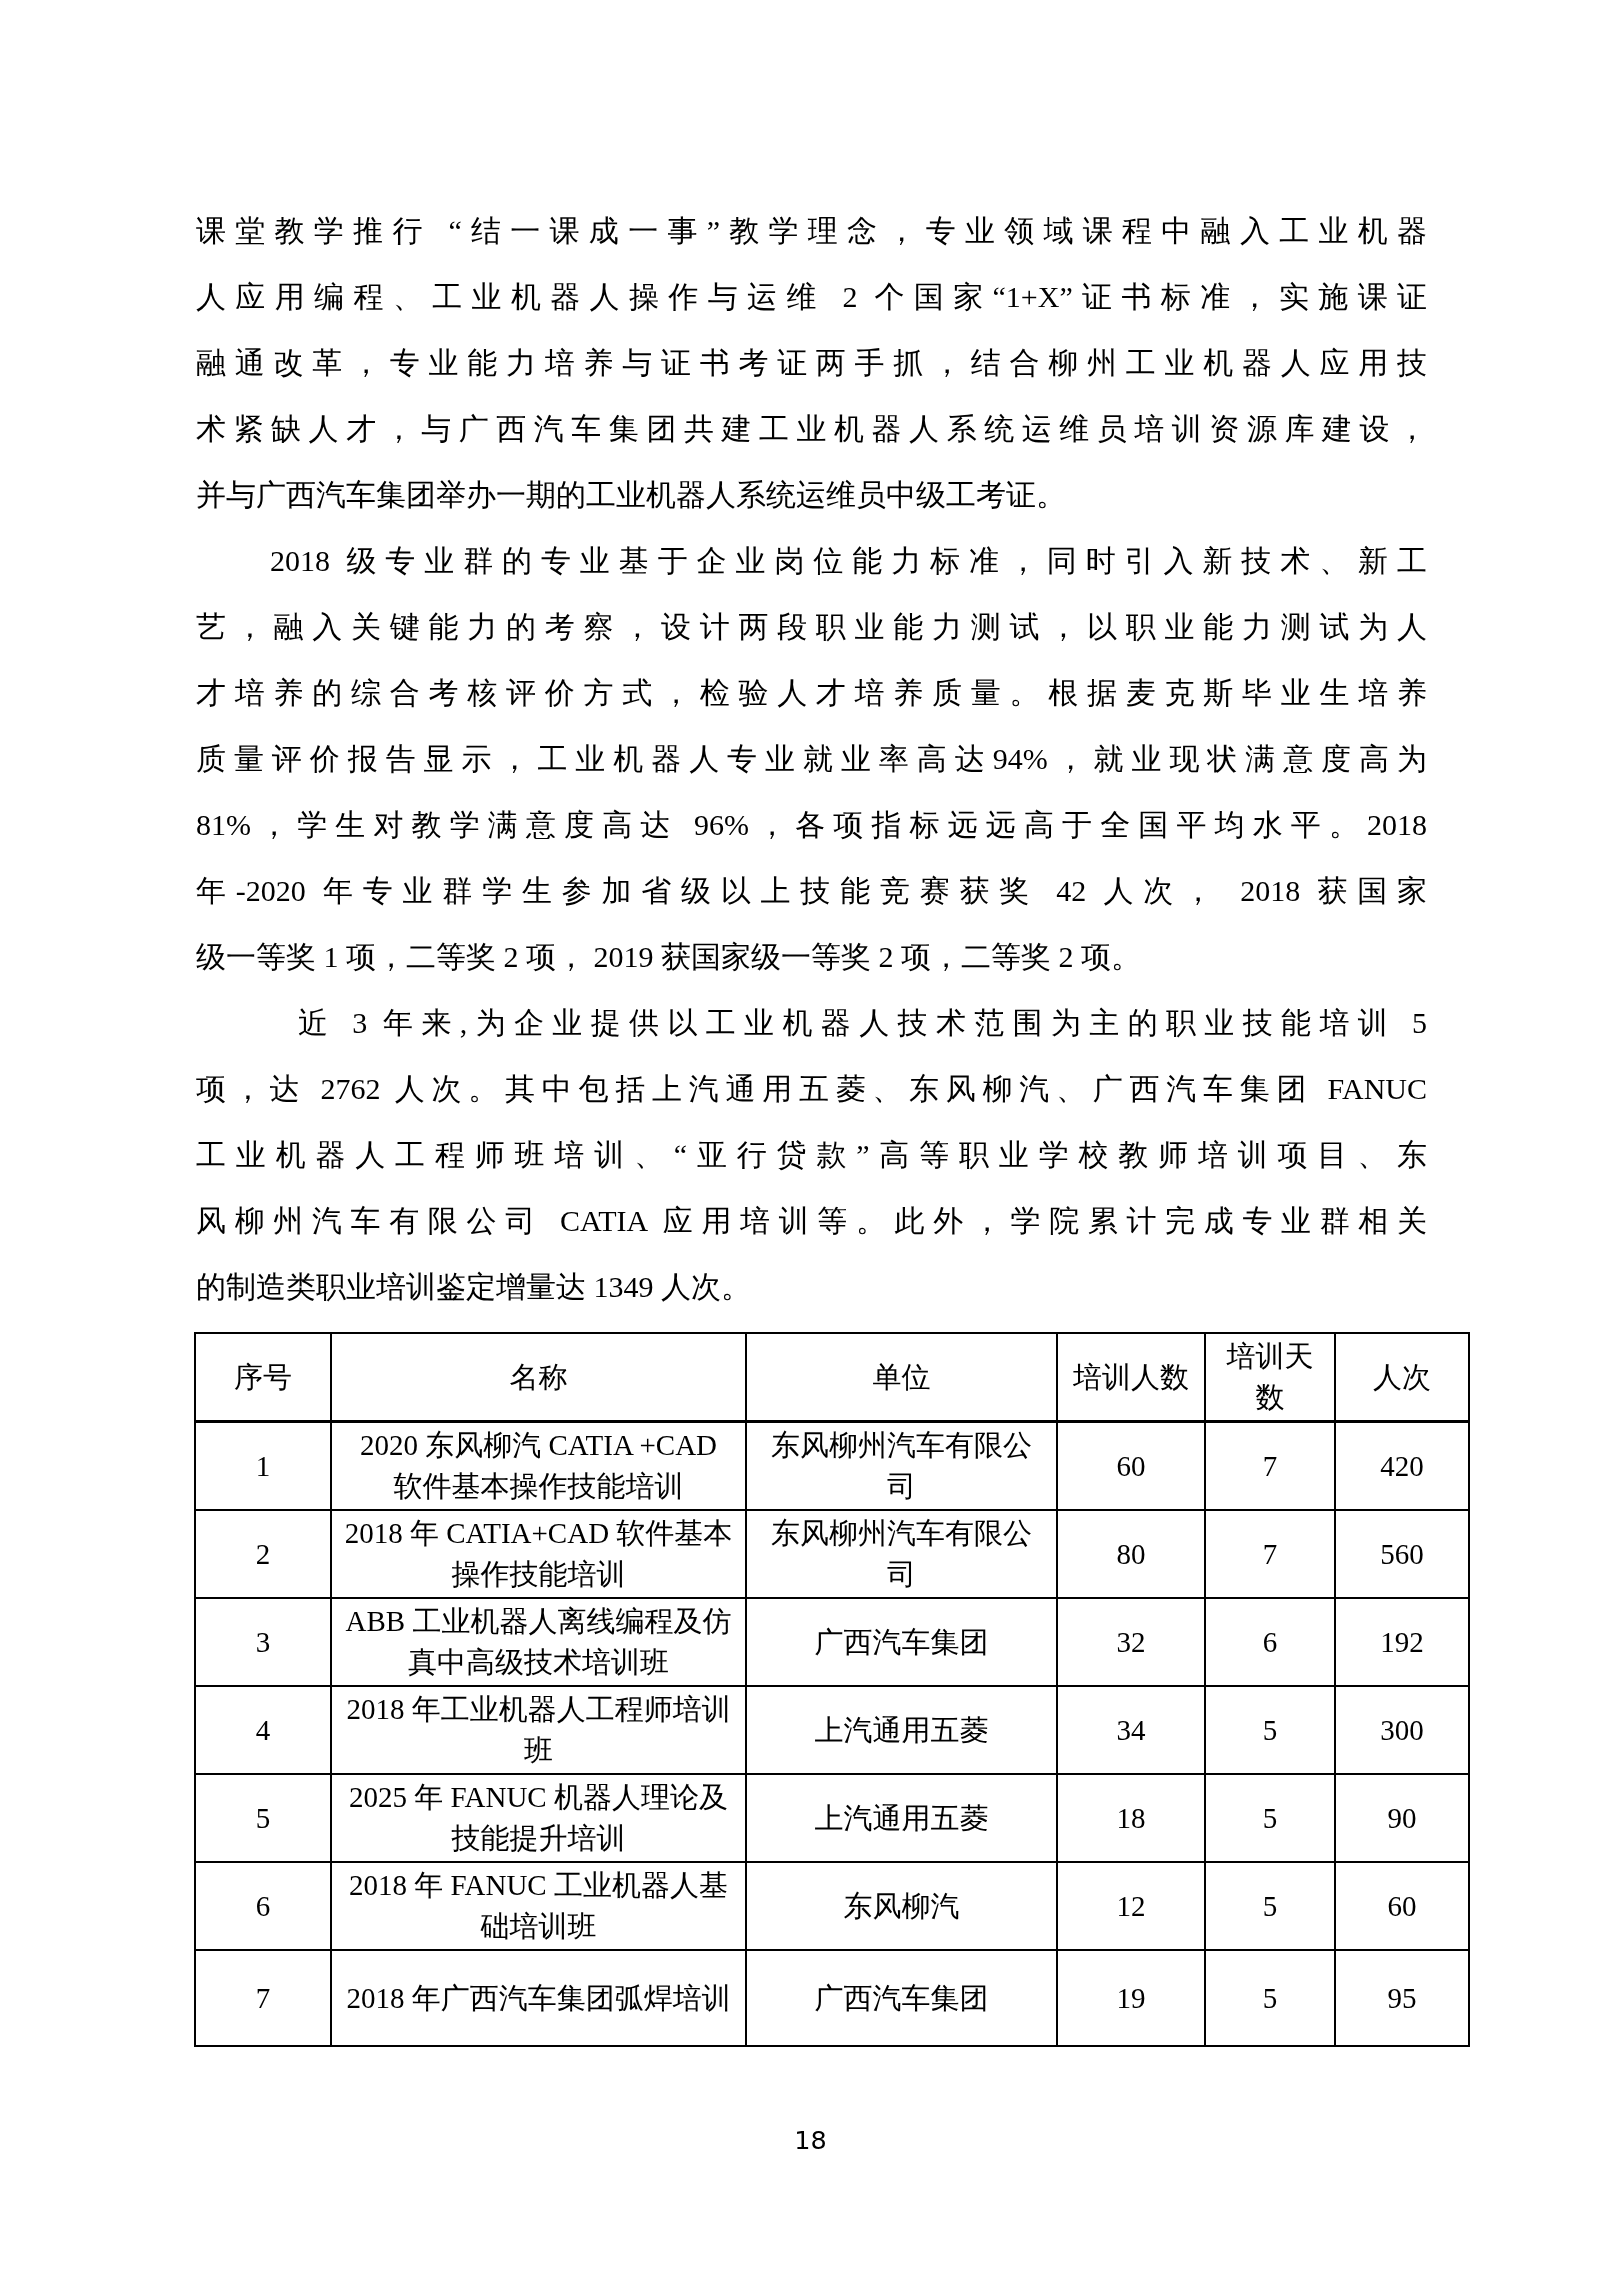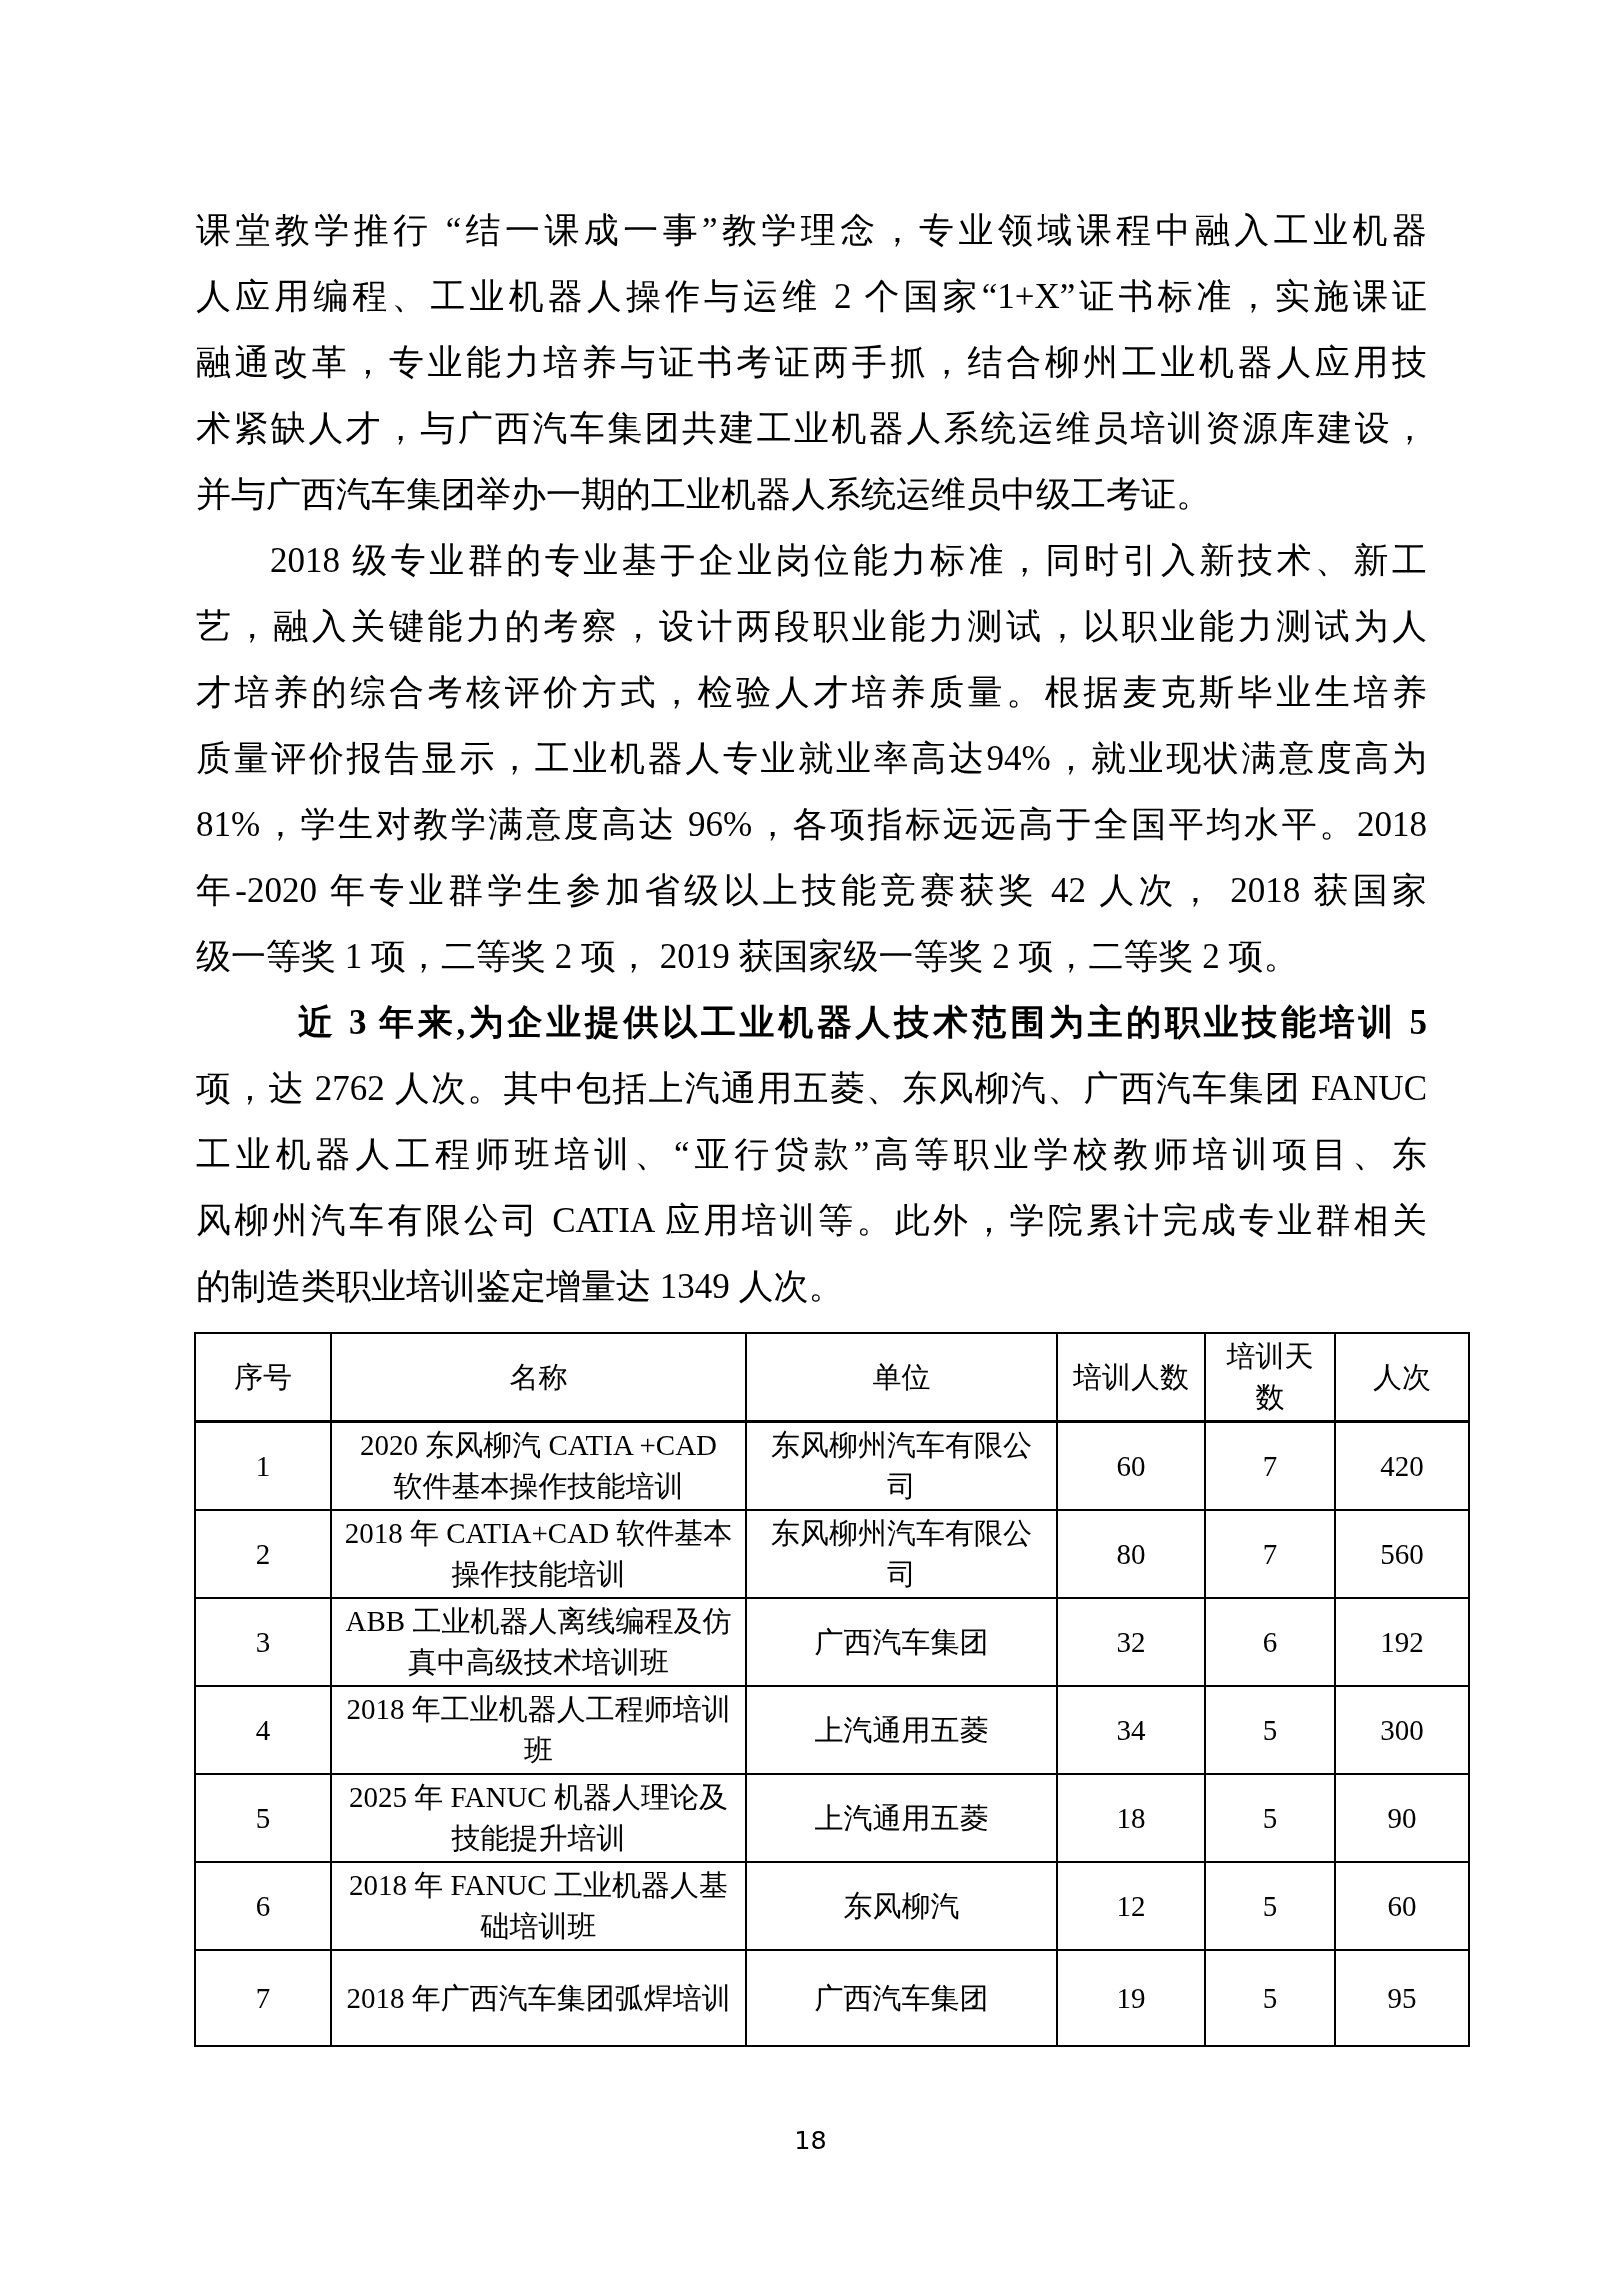--- a/index.html
+++ b/index.html
@@ -11,21 +11,21 @@
     margin: 0 auto;
     overflow: hidden;
     color: #000;
     font-family: "Liberation Serif", "DejaVu Serif", serif;
   }
   .body-text {
     position: absolute;
     left: 196px;
     top: 198px;
     width: 1231px;
-    font-size: 35px;
+    font-size: 30px;
   }
   .line {
     height: 66px;
     line-height: 66px;
     text-align: justify;
     text-align-last: justify;
     text-justify: inter-ideograph;
     white-space: nowrap;
     overflow: visible;
   }
@@ -83,21 +83,21 @@
       <div class="line">融通改革，专业能力培养与证书考证两手抓，结合柳州工业机器人应用技</div>
       <div class="line">术紧缺人才，与广西汽车集团共建工业机器人系统运维员培训资源库建设，</div>
       <div class="line last">并与广西汽车集团举办一期的工业机器人系统运维员中级工考证。</div>
       <div class="line" style="padding-left: 74px;">2018 级专业群的专业基于企业岗位能力标准，同时引入新技术、新工</div>
       <div class="line">艺，融入关键能力的考察，设计两段职业能力测试，以职业能力测试为人</div>
       <div class="line">才培养的综合考核评价方式，检验人才培养质量。根据麦克斯毕业生培养</div>
       <div class="line">质量评价报告显示，工业机器人专业就业率高达94%，就业现状满意度高为</div>
       <div class="line">81%，学生对教学满意度高达 96%，各项指标远远高于全国平均水平。2018</div>
       <div class="line">年-2020 年专业群学生参加省级以上技能竞赛获奖 42 人次， 2018 获国家</div>
       <div class="line last">级一等奖 1 项，二等奖 2 项， 2019 获国家级一等奖 2 项，二等奖 2 项。</div>
-      <div class="line" style="padding-left: 102px; font-weight: bold;">近 3 年来,为企业提供以工业机器人技术范围为主的职业技能培训 5</div>
+      <div class="line" style="padding-left: 102px;">近 3 年来,为企业提供以工业机器人技术范围为主的职业技能培训 5</div>
       <div class="line">项，达 2762 人次。其中包括上汽通用五菱、东风柳汽、广西汽车集团 FANUC</div>
       <div class="line">工业机器人工程师班培训、“亚行贷款”高等职业学校教师培训项目、东</div>
       <div class="line">风柳州汽车有限公司 CATIA 应用培训等。此外，学院累计完成专业群相关</div>
       <div class="line last">的制造类职业培训鉴定增量达 1349 人次。</div>
     </div>
 
   <table class="train">
     <colgroup>
       <col style="width:136px">
       <col style="width:415px">

